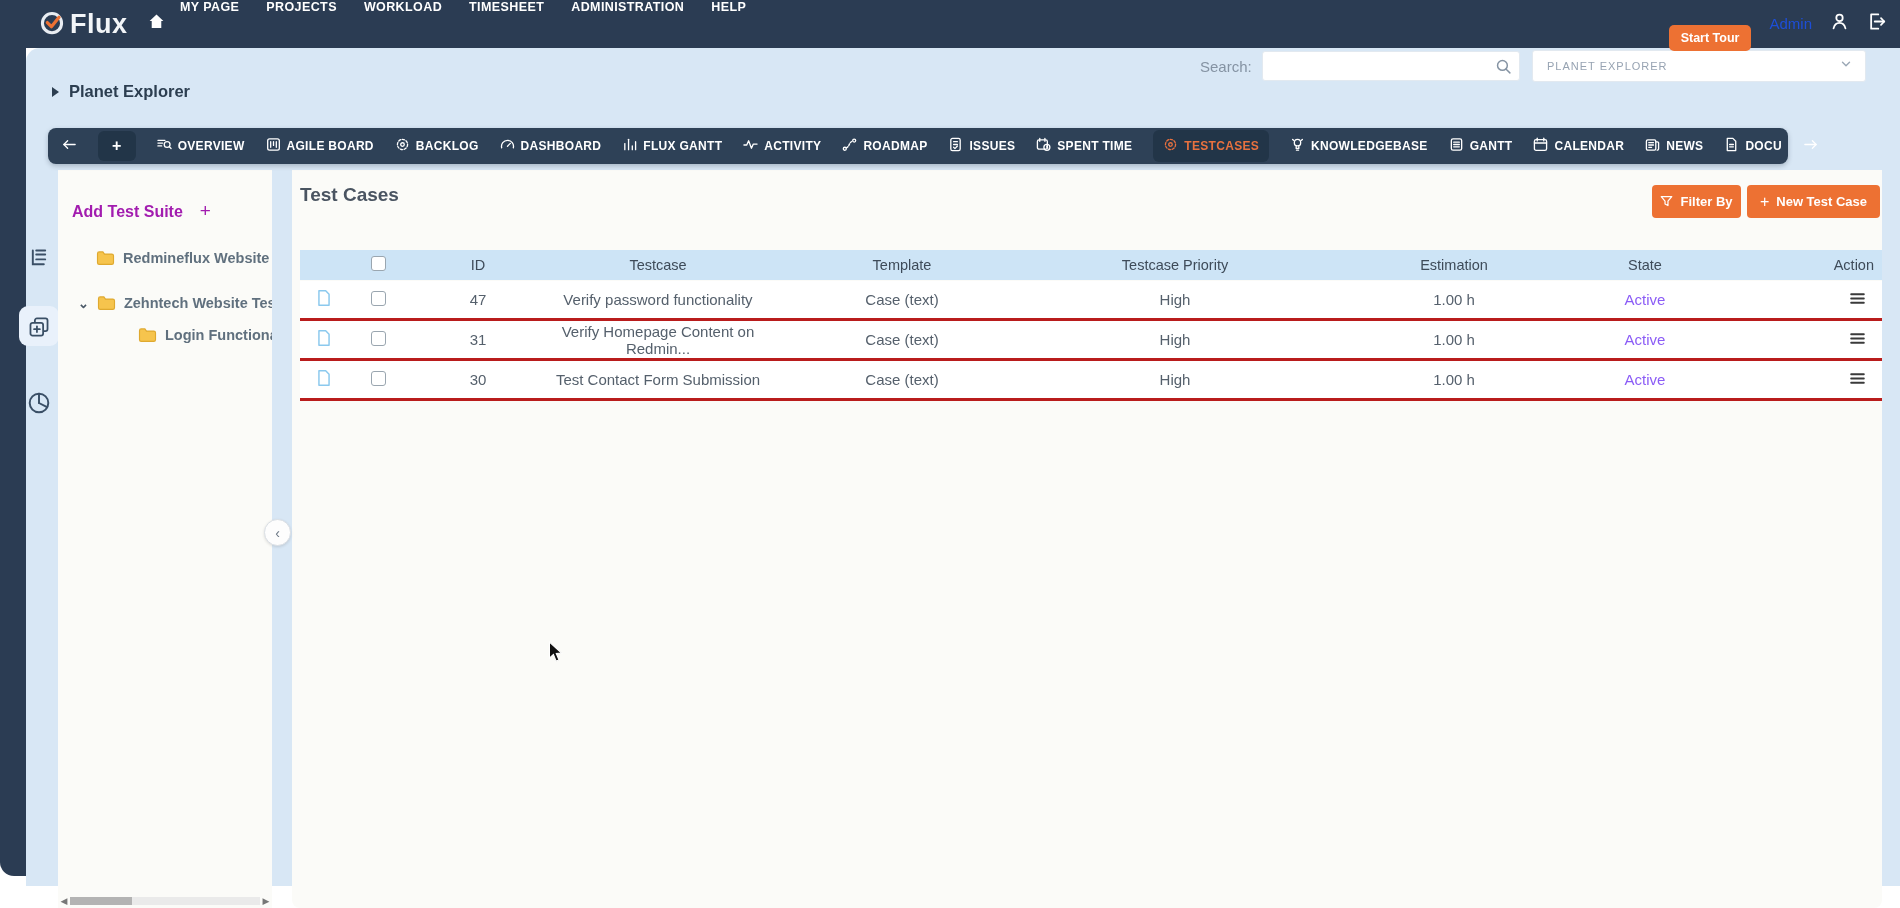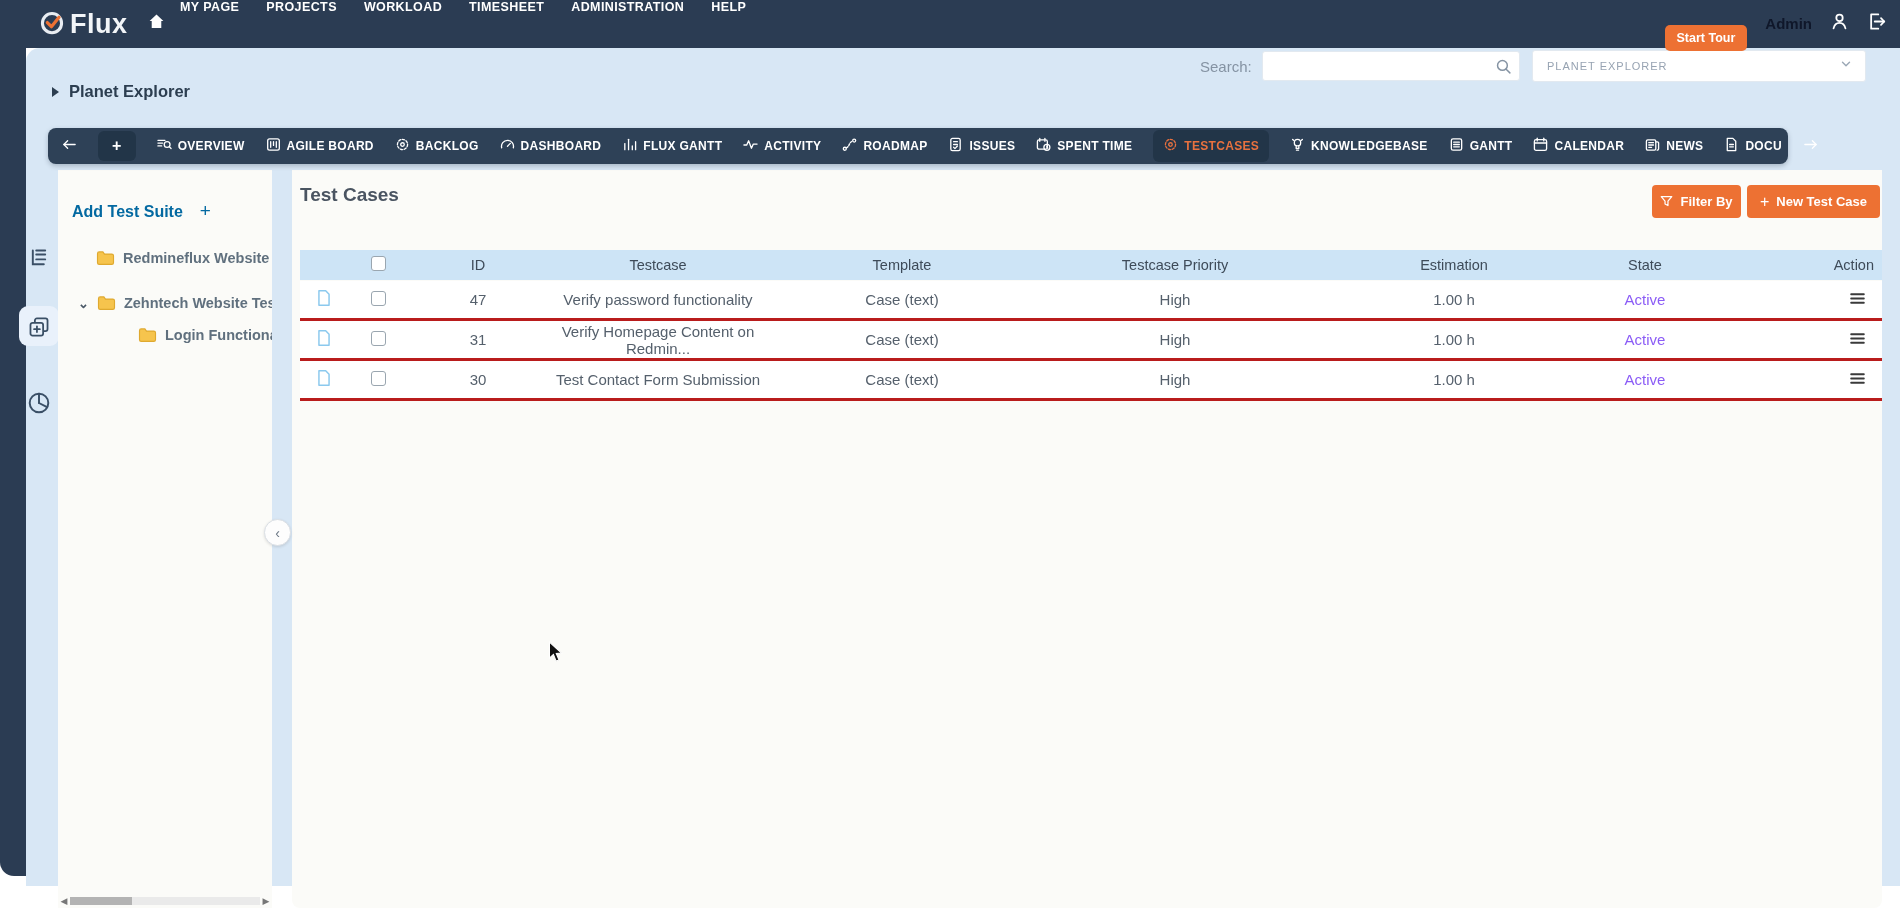--- a/index.html
+++ b/index.html
@@ -13,21 +13,21 @@
   .bottom-strip { position:absolute; left:0; top:886px; width:1900px; height:22px; background:#ffffff; z-index:2; }
 
   .navbar { position:absolute; left:0; top:0; width:1900px; height:46px; display:flex; align-items:center; color:#fff; z-index:5; }
   .logo-wrap { position:absolute; left:38px; top:8px; display:flex; align-items:center; gap:4px; }
   .logo-text { font-size:27px; font-weight:700; color:#F2F5F8; letter-spacing:.5px; }
   .nav-home { position:absolute; left:148px; top:13px; }
   .nav-items { position:absolute; left:180px; top:0; height:46px; display:flex; align-items:flex-start; gap:27px; }
   .nav-item { font-size:12.5px; font-weight:700; letter-spacing:.4px; color:#fff; cursor:pointer; white-space:nowrap; }
   .nav-right { position:absolute; right:14px; top:0; height:46px; display:flex; align-items:center; gap:18px; }
   .start-tour { background:#ED7133; color:#fff; font-size:12.5px; font-weight:700; padding:6px 12px; border-radius:5px; border:none; cursor:pointer;margin-top:29px; }
-  .admin-label { font-size:15px; font-weight:700; color:#0f172a; }
+  .admin-label { font-size:15px; font-weight:400; color:#1d4ed8; }
 
   
   .search-label { position:absolute; left:1200px; top:58px; font-size:15px; color:#8593A3; z-index:3; }
   .search-box { position:absolute; left:1262px; top:51px; width:258px; height:30px; background:#fff; border:1px solid #E2E9F0; border-radius:3px; z-index:3; }
   .search-input { position:absolute; left:6px; top:0; width:215px; height:28px; border:none; outline:none; font-size:13px; color:#55606C; background:transparent; }
   .search-mag { position:absolute; right:7px; top:6px; color:#8593A3; }
   .proj-select { position:absolute; left:1532px; top:50px; width:334px; height:32px; background:#fff; border:1px solid #E2E9F0; border-radius:3px; display:flex; align-items:center; padding:0 12px 0 14px; z-index:3; cursor:pointer; }
   .proj-select-text { font-size:11px; letter-spacing:1px; color:#97A3B2; flex:1; }
   .proj-title { position:absolute; left:52px; top:82px; display:flex; align-items:center; gap:10px; z-index:3; }
   .proj-title-text { font-size:16.5px; font-weight:700; color:#2C3E50; }
@@ -39,21 +39,21 @@
   .tab.active { background:#223548; border-radius:6px; padding:7px 10px; color:#E8713F; }
   .tab.tile { background:#223548; border-radius:6px; padding:6px 14px; font-size:16px; }
   .tab .ic { flex:0 0 auto; }
 
   
   .rail-icon { position:absolute; color:#3A4F66; z-index:3; cursor:pointer; }
   .rail-tile { position:absolute; left:19px; top:306px; width:40px; height:40px; background:#E9F1FB; border-radius:9px; z-index:2; }
 
   
   .sidebar { position:absolute; left:58px; top:170px; width:214px; height:738px; background:#FBFBF8; z-index:3; overflow:hidden; }
-  .add-suite { position:absolute; left:14px; top:32px; font-size:16px; font-weight:700; color:#0369a1; display:flex; align-items:center; gap:17px; cursor:pointer; }
+  .add-suite { position:absolute; left:14px; top:32px; font-size:16px; font-weight:700; color:#a21caf; display:flex; align-items:center; gap:17px; cursor:pointer; }
   .tree-item { position:absolute; display:flex; align-items:center; gap:8px; font-size:14.5px; font-weight:600; color:#60707E; white-space:nowrap; cursor:pointer; }
   .chev { font-size:13px; color:#4A5867; }
   .side-scroll { position:absolute; left:58px; top:895px; width:214px; height:12px; z-index:4; display:flex; align-items:center; }
   .ss-arrow { font-size:9px; color:#777; width:12px; text-align:center; cursor:pointer; }
   .ss-track { flex:1; height:8px; background:#EAEAEA; position:relative; cursor:pointer; }
   .ss-thumb { position:absolute; left:0; top:0; width:62px; height:8px; background:#B3B3B3; }
 
   .collapse-btn { position:absolute; left:264px; top:519px; width:27px; height:27px; background:#FDFDFD; border:1px solid #DADFE5; border-radius:50%; z-index:4; display:flex; align-items:center; justify-content:center; color:#6A7684; font-size:14px; cursor:pointer; box-shadow:0 1px 3px rgba(0,0,0,.12); }
 
   

